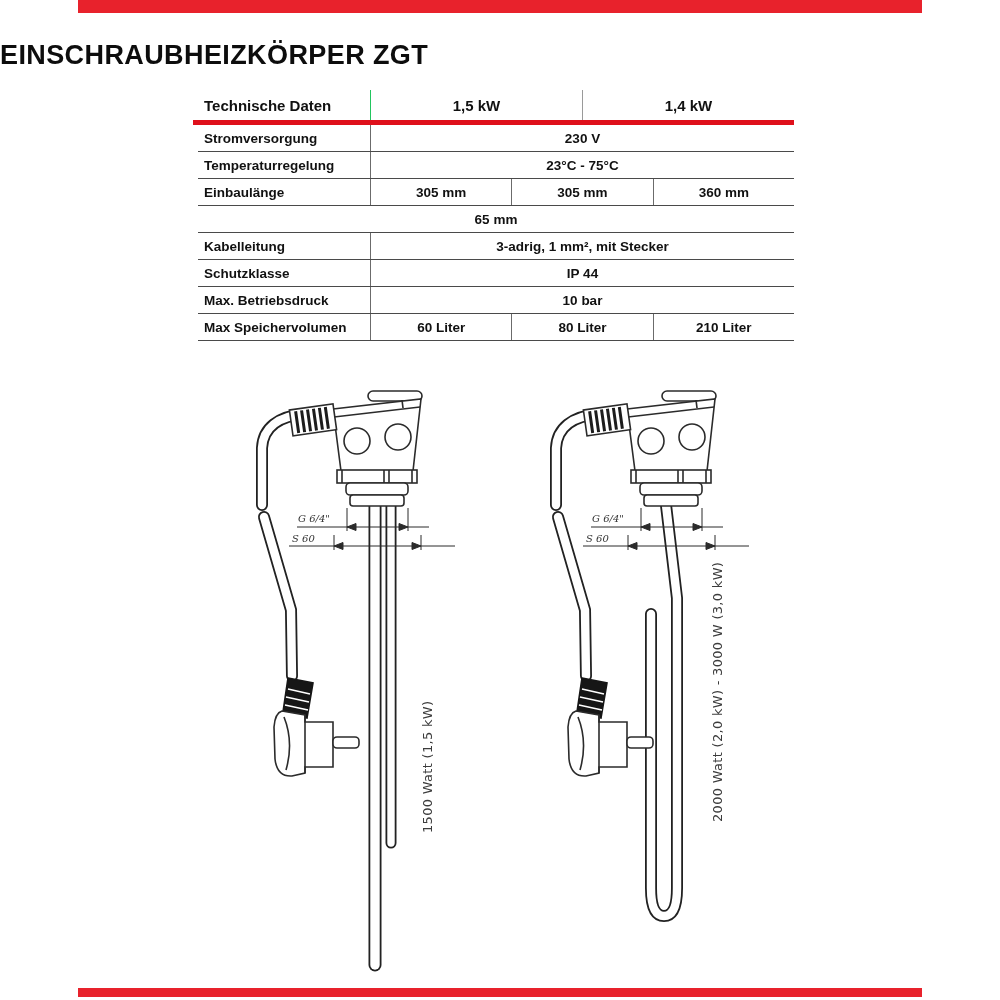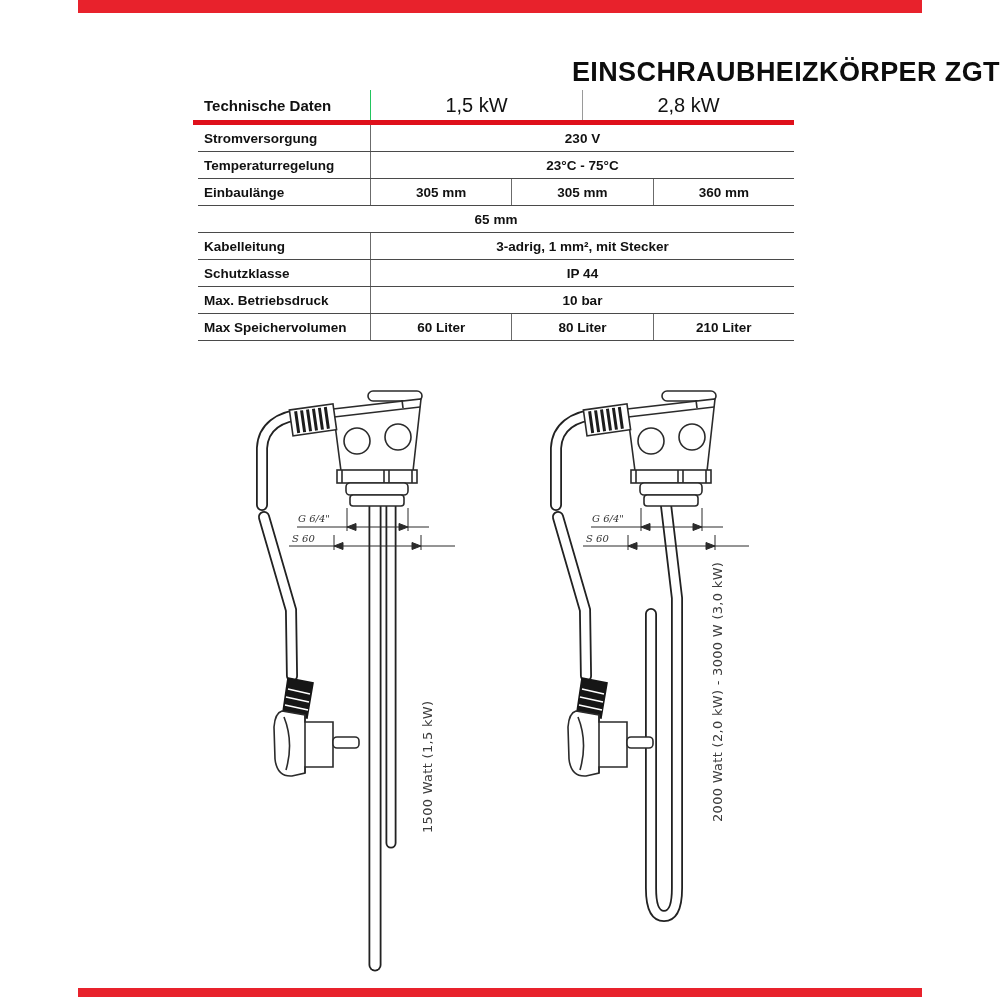--- a/index.html
+++ b/index.html
@@ -4,32 +4,32 @@
 <style>
   html,body{margin:0;padding:0;background:#ffffff;}
   .page{
     position:relative;width:1000px;height:1000px;background:#ffffff;
     overflow:hidden;font-family:"Liberation Sans",sans-serif;color:#111;
   }
   .bar{position:absolute;left:78px;width:844px;background:#e8222c;}
   .bar-top{top:0;height:13px;}
   .bar-bottom{top:988px;height:9px;}
   .title{
-    position:absolute;top:40px;left:0;width:1000px;text-align:right;
-    font-size:27px;font-weight:bold;letter-spacing:.4px;color:#0d0d0d;margin-top:17px;
+    position:absolute;top:40px;left:0;width:1000px;text-align:left;
+    font-size:27px;font-weight:bold;letter-spacing:.4px;color:#0d0d0d;
   }
   
   .spec-table{position:absolute;left:198px;top:90px;width:596px;}
   .thead{display:flex;height:30px;align-items:center;}
   .thead .hlabel{
     width:166px;padding-left:6px;font-weight:bold;font-size:15px;
     border-right:1px solid #22c55e;height:30px;display:flex;align-items:center;
   }
   .thead .hcol{
-    flex:1;text-align:center;font-weight:normal;font-size:20px;
+    flex:1;text-align:center;font-weight:bold;font-size:15px;
     border-right:1px solid #9a9a9a;height:30px;display:flex;align-items:center;justify-content:center;
   }
   .thead .hcol:last-child{border-right:none;}
   .red-rule{height:5px;background:#df101b;margin:0 0 0 -5px;width:601px;}
   .trow{display:flex;height:26px;border-bottom:1px solid #4a4a4a;font-size:13.5px;font-weight:600;}
   .tlabel{
     width:166px;padding-left:6px;display:flex;align-items:center;
     border-right:1px solid #6b6b6b;
   }
   .tval-span{flex:1;display:flex;align-items:center;justify-content:center;}
@@ -46,21 +46,21 @@
 <div class="page">
 
   <div class="bar bar-top"></div>
 
   <div class="title">EINSCHRAUBHEIZKÖRPER ZGT</div>
 
   <div class="spec-table">
     <div class="thead">
       <div class="hlabel">Technische Daten</div>
       <div class="hcol">1,5 kW</div>
-      <div class="hcol">2,8 kW</div>
+      <div class="hcol">1,4 kW</div>
     </div>
     <div class="red-rule"></div>
 
     <div class="trow">
       <div class="tlabel">Stromversorgung</div>
       <div class="tval-span">230 V</div>
     </div>
     <div class="trow">
       <div class="tlabel">Temperaturregelung</div>
       <div class="tval-span">23°C - 75°C</div>

